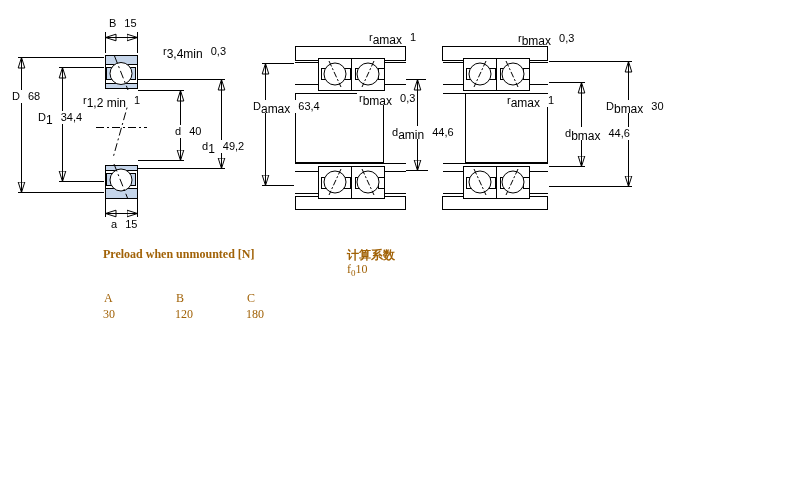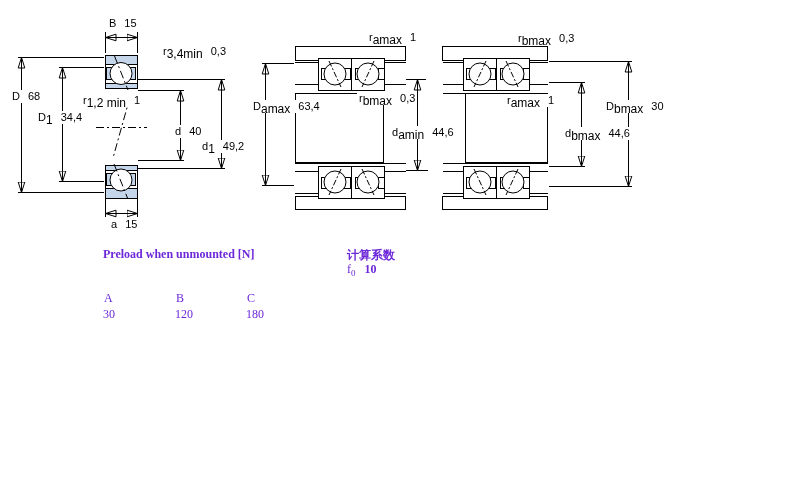--- a/index.html
+++ b/index.html
@@ -11,24 +11,24 @@
   .blue{fill:#c5d5ea;}
   .sr{shape-rendering:crispEdges;}
   .cl{stroke-dasharray:8 3 2 3;}
   .cl2{stroke-dasharray:6 2 2 2;}
   
   .lbl{position:absolute;font-size:11px;line-height:13px;color:#000;background:#fff;
        padding:0 2px;white-space:nowrap;}
   .lbl .sub{font-size:12px;position:relative;top:3px;}
   .lbl .val{margin-left:8px;}
   
-  .ser{position:absolute;font-family:"Liberation Serif",serif;font-size:12px;color:#6d28d9;white-space:nowrap;}
+  .ser{position:absolute;font-family:"Liberation Serif",serif;font-size:12px;color:#a16207;white-space:nowrap;}
   .bold{font-weight:bold;}
   .fsub{font-size:9px;position:relative;top:3px;}
-  .fval{margin-left:9px;font-weight:bold;}
+  .fval{}
 </style>
 </head>
 <body>
 
 <div id="stage">
 
   <svg id="drawing-svg" width="800" height="500" viewBox="0 0 800 500">
     <defs>
       <marker id="arr" markerWidth="12" markerHeight="9" refX="11" refY="4.5" orient="auto-start-reverse" markerUnits="userSpaceOnUse">
         <path d="M11,4.5 L0.5,1.2 L0.5,7.8 Z" fill="#000" stroke="none"></path>

